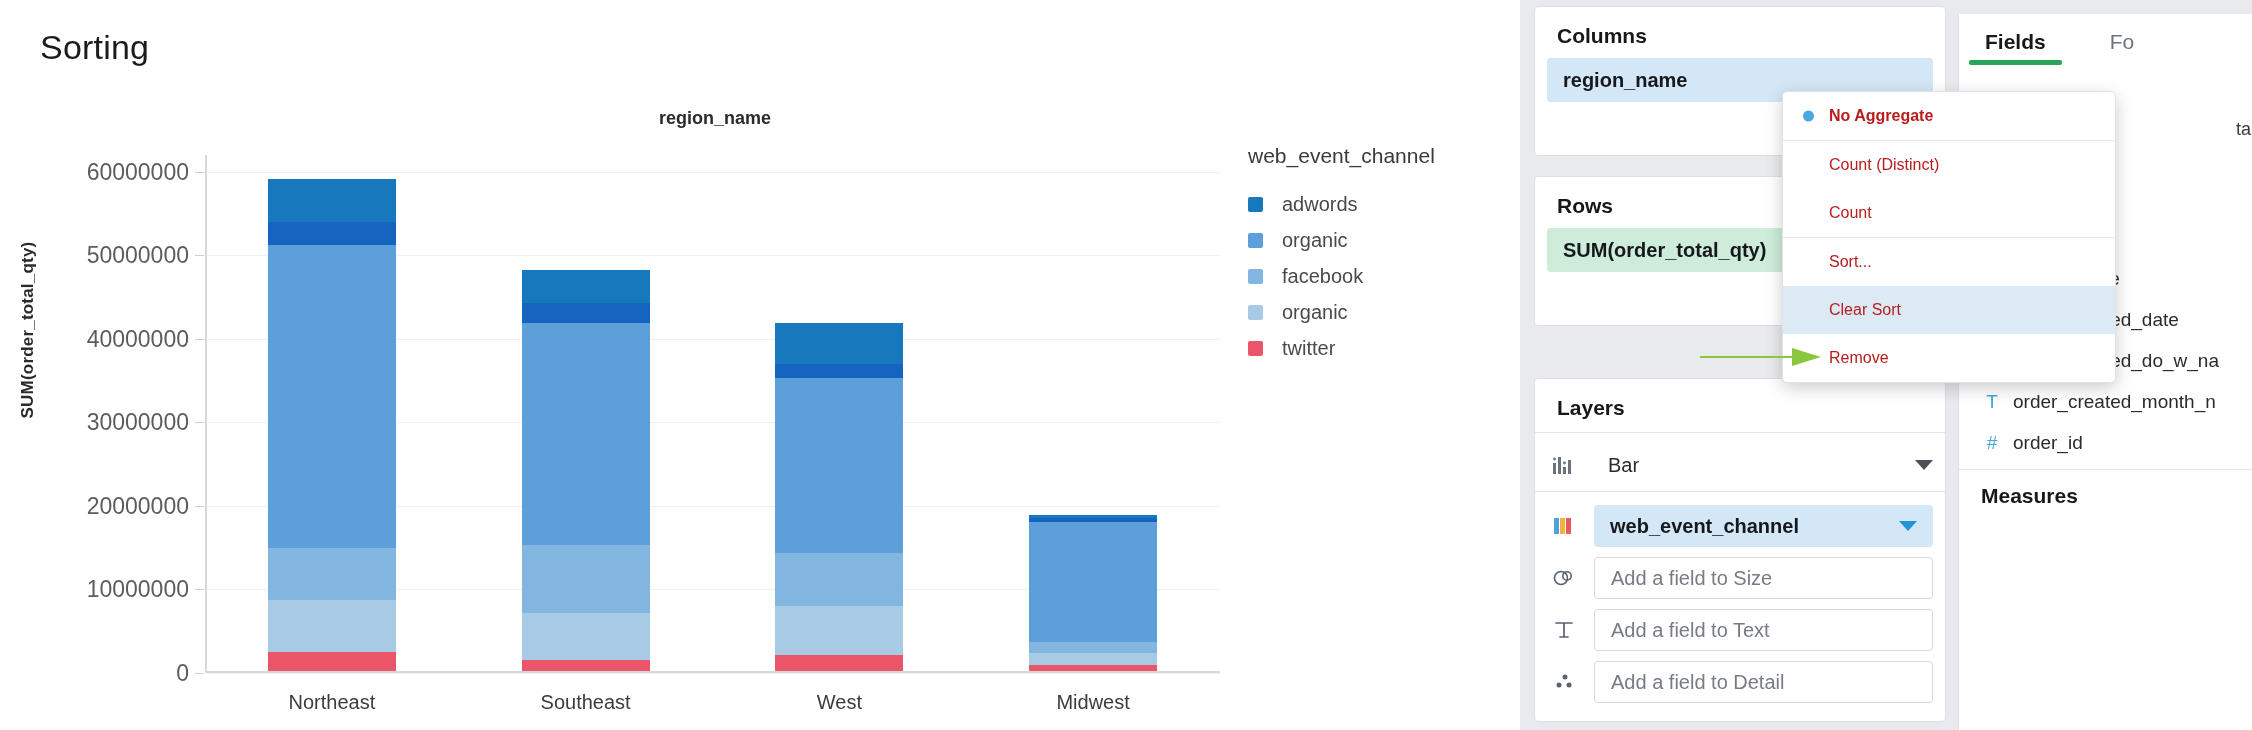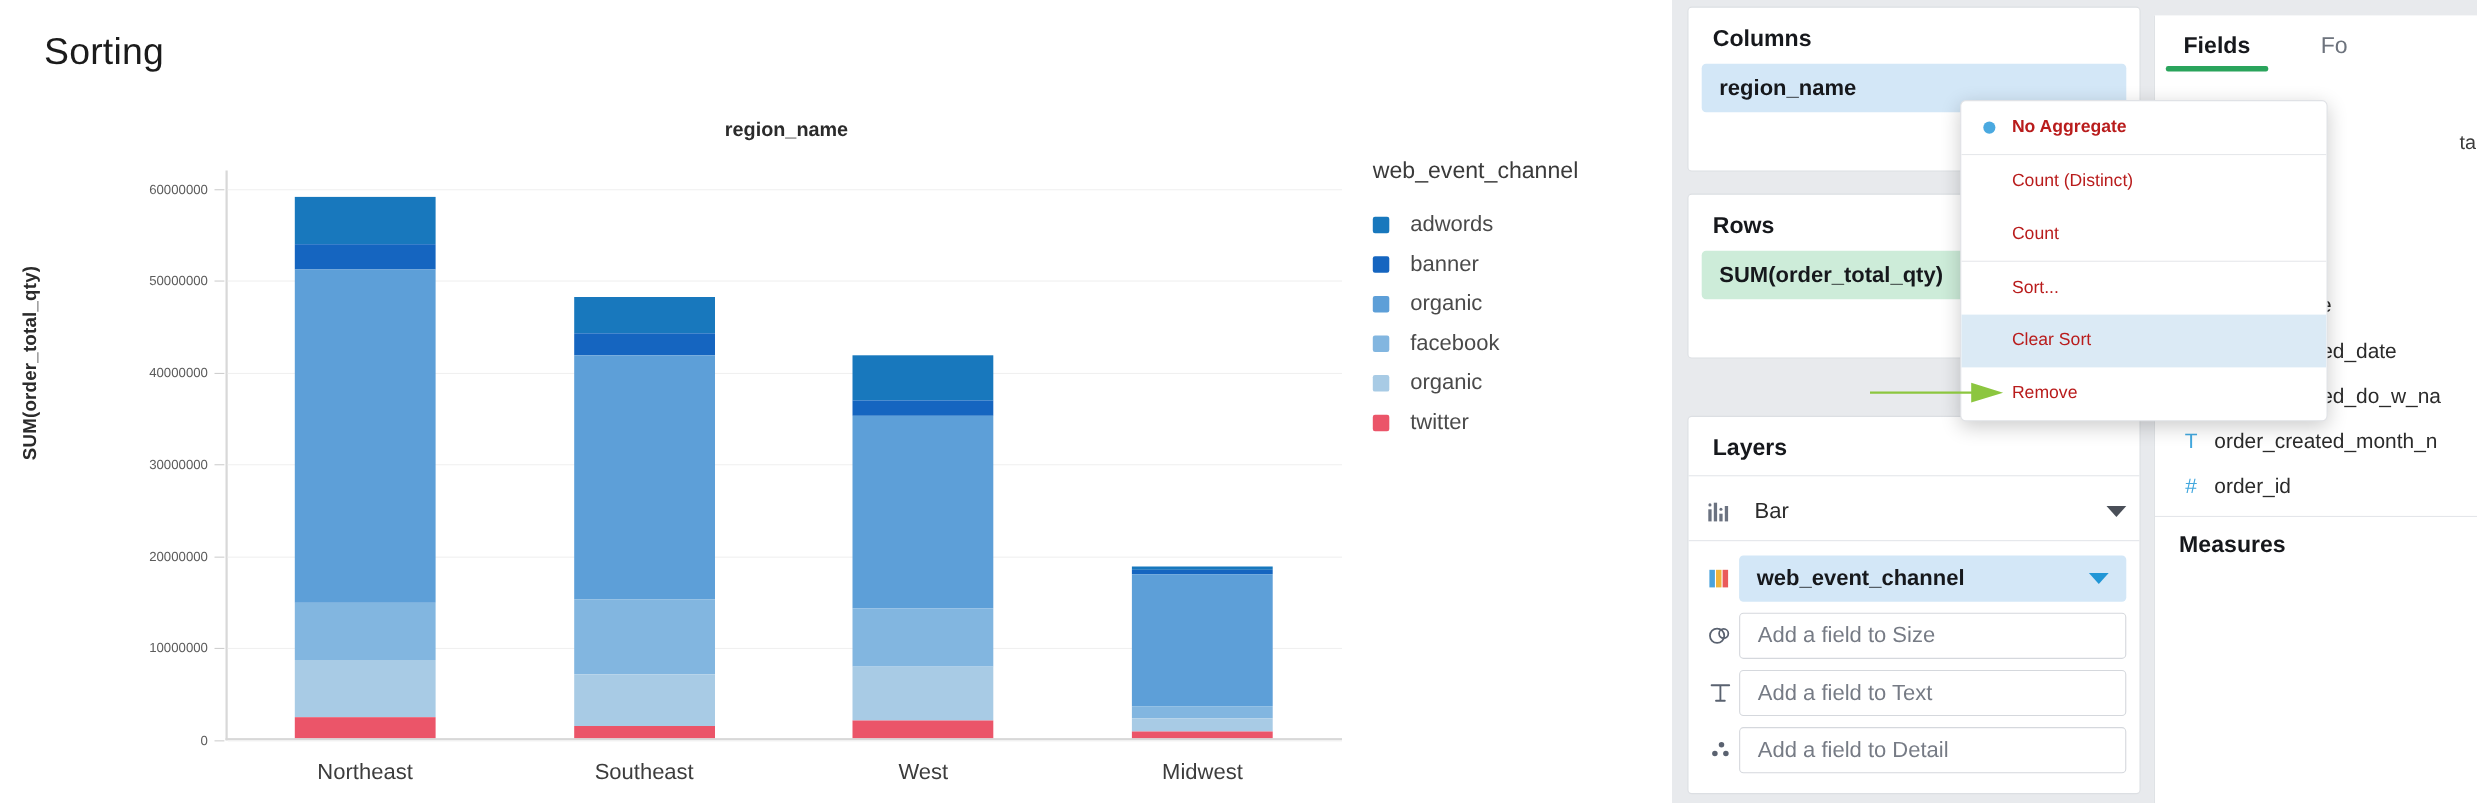--- a/index.html
+++ b/index.html
@@ -51,21 +51,21 @@
   .gridline {
     position: absolute; left: 2px; width: 1013px; height: 1px;
     background: #f0f0f0;
   }
   .tick-mark {
     position: absolute; left: -10px; width: 9px; height: 1px;
     background: #cfcfcf;
   }
   .tick-label {
     position: absolute; right: calc(100% + 16px);
-    font-size: 12px; color: #5c5c5c; white-space: nowrap;
+    font-size: 23px; color: #5c5c5c; white-space: nowrap;
     transform: translateY(-50%);
   }
   .bars {
     position: absolute; left: 0; top: 0; right: 0; bottom: 2px;
     display: flex; align-items: flex-end;
   }
   .bar-slot {
     flex: 1 1 0; height: 100%;
     display: flex; flex-direction: column; justify-content: flex-end;
     align-items: center; position: relative;
@@ -116,21 +116,21 @@
   .pill {
     height: 44px; display: flex; align-items: center;
     padding: 0 16px; margin: 0 12px 6px 12px;
     border-radius: 4px; font-size: 20px; font-weight: 700; color: #16181c;
   }
   .pill.blue { background: #d3e7f7; }
   .pill.green { background: #cdecd9; }
   .pill-caret { margin-left: auto; }
 
   .layers-row {
-    display: flex; align-items: center; 
+    display: flex; align-items: center; gap: 13px;
     padding: 0 12px; height: 52px; text-align: right;
   }
   .layer-type {
     flex: 1; height: 42px; display: flex; align-items: center;
     padding: 0 14px; font-size: 20px; color: #2b2b2b;
   }
   .shelf-icon {
     width: 34px; height: 28px; flex: none;
     display: flex; align-items: center; justify-content: center;
     color: #5a6270;
@@ -312,24 +312,20 @@
     </div>
 
     <div class="legend">
       <div class="legend-title">web_event_channel</div>
       <div id="legend-rows">
           <div class="legend-row">
             <span class="legend-swatch" style="background: rgb(24, 120, 189);"></span>
             <span class="legend-label">adwords</span>
           </div>
           <div class="legend-row">
-            <span class="legend-swatch" style="background: rgb(21, 101, 192);"></span>
-            <span class="legend-label">banner</span>
-          </div>
-          <div class="legend-row">
             <span class="legend-swatch" style="background: rgb(93, 159, 216);"></span>
             <span class="legend-label">organic</span>
           </div>
           <div class="legend-row">
             <span class="legend-swatch" style="background: rgb(130, 182, 224);"></span>
             <span class="legend-label">facebook</span>
           </div>
           <div class="legend-row">
             <span class="legend-swatch" style="background: rgb(168, 203, 229);"></span>
             <span class="legend-label">organic</span>

